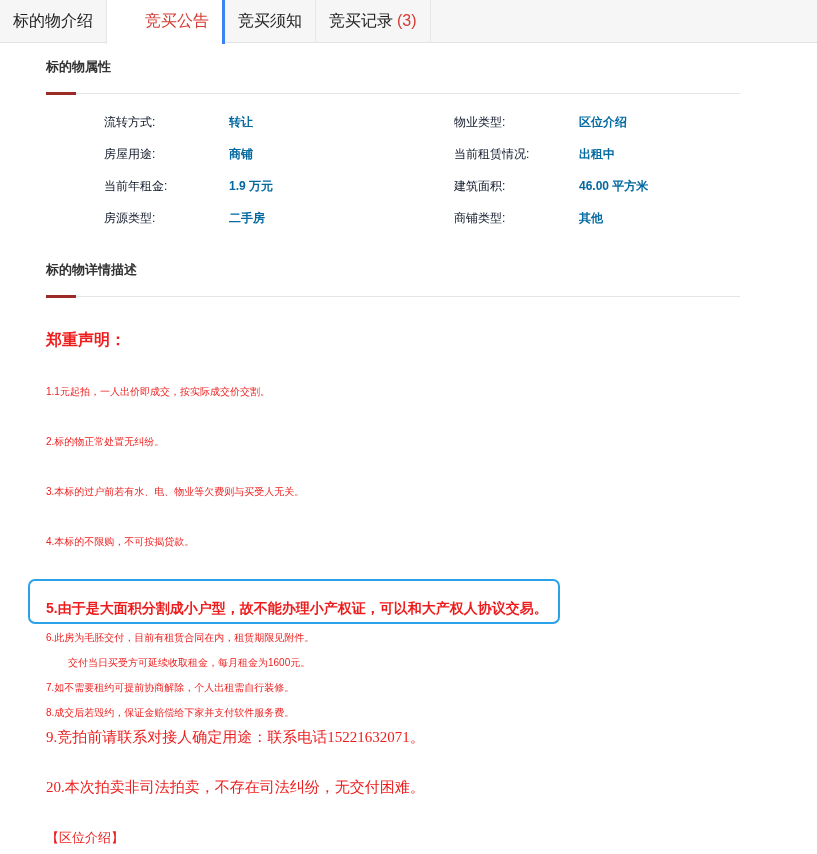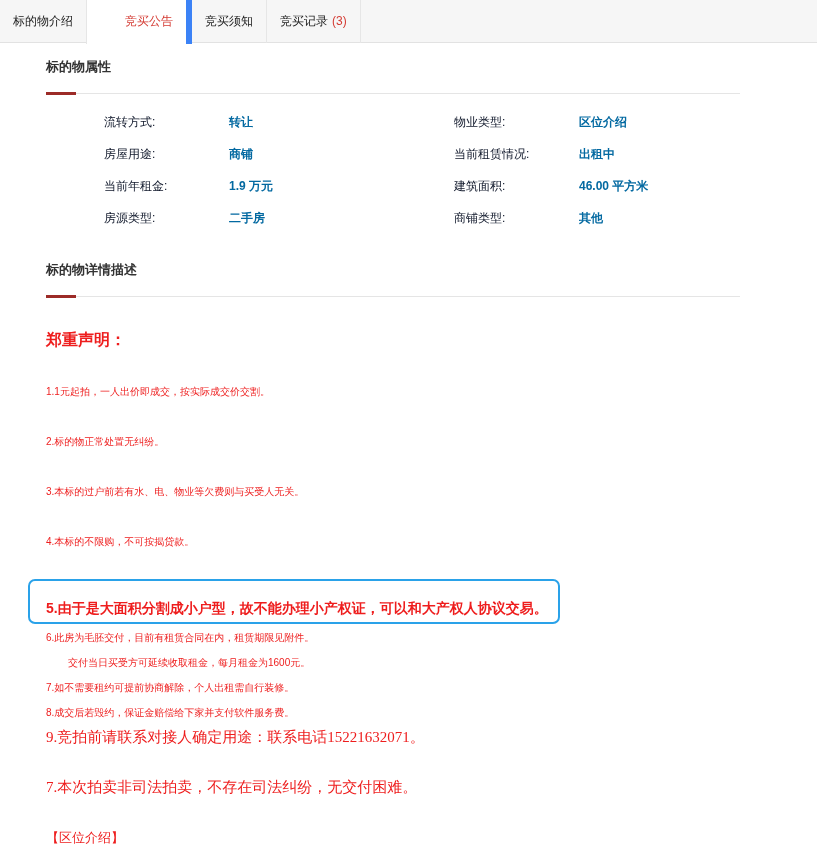--- a/index.html
+++ b/index.html
@@ -1,24 +1,24 @@
 <!DOCTYPE html>
 <html><head>
 <meta charset="utf-8">
 <style>
   * { margin:0; padding:0; box-sizing:border-box; }
   html,body { width:817px; height:854px; overflow:hidden; background:#fff;
               font-family:"Liberation Sans","DejaVu Sans",sans-serif; }
 
   
   .tabbar { display:flex; height:43px; background:#f6f6f6; border-bottom:1px solid #e2e2e2; }
-  .tab { height:43px; line-height:42px; padding:0 13px; font-size:12px; color:#222;
+  .tab { height:43px; line-height:42px; padding:0 13px; font-size:16px; color:#222;
          border-right:1px solid #e6e6e6; cursor:pointer; white-space:nowrap; }
   .tab:first-child { border-left:none; }
-  .tab.active { background:#fff; color:#d43b33; height:44px; border-right:6px solid #3b82f6;
+  .tab.active { background:#fff; color:#d43b33; height:44px; border-right:3px solid #3b82f6;
                 border-left:1px solid #e6e6e6; margin-left:-1px;padding-left:38px; }
   .tab .count { color:#d43b33; margin-left:4px; }
 
   
   .content { padding:8px 0 0 46px; }
 
   .section-title { font-size:13px; font-weight:bold; color:#333; line-height:20px; margin-top:6px; }
   .section-hr { position:relative; width:694px; height:1px; background:#e5e5e5; margin-top:16px; }
   .section-hr .accent { position:absolute; left:0; top:-1px; width:30px; height:3px; background:#9c2b28; }
 
@@ -125,19 +125,19 @@
     <p class="sp">3.本标的过户前若有水、电、物业等欠费则与买受人无关。</p>
     <p class="sp">4.本标的不限购，不可按揭贷款。</p>
     <div class="highlight-box">
       <p>5.由于是大面积分割成小户型，故不能办理小产权证，可以和大产权人协议交易。</p>
     </div>
     <p>6.此房为毛胚交付，目前有租赁合同在内，租赁期限见附件。</p>
     <p class="indent">交付当日买受方可延续收取租金，每月租金为1600元。</p>
     <p>7.如不需要租约可提前协商解除，个人出租需自行装修。</p>
     <p>8.成交后若毁约，保证金赔偿给下家并支付软件服务费。</p>
     <p class="serif">9.竞拍前请联系对接人确定用途：联系电话15221632071。</p>
-    <p class="serif gap-top">7.本次拍卖非司法拍卖，不存在司法纠纷，无交付困难。</p>
+    <p class="serif gap-top">20.本次拍卖非司法拍卖，不存在司法纠纷，无交付困难。</p>
     <div class="loc-heading">【区位介绍】</div>
   </div>
 
   <div class="loc-paragraph">小镇位于上海市的“西南门户”——枫泾，这里是中国历史文化名镇，紧邻浙江、江苏，处于长三角的中心地带，位于上海、江苏和</div>
 
 </div>
 
 </body></html>

